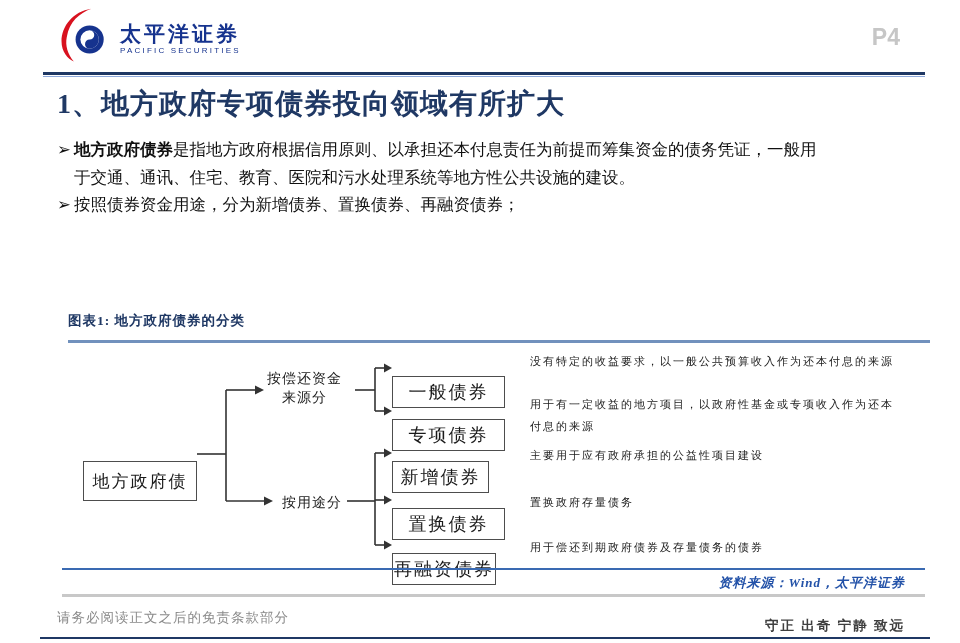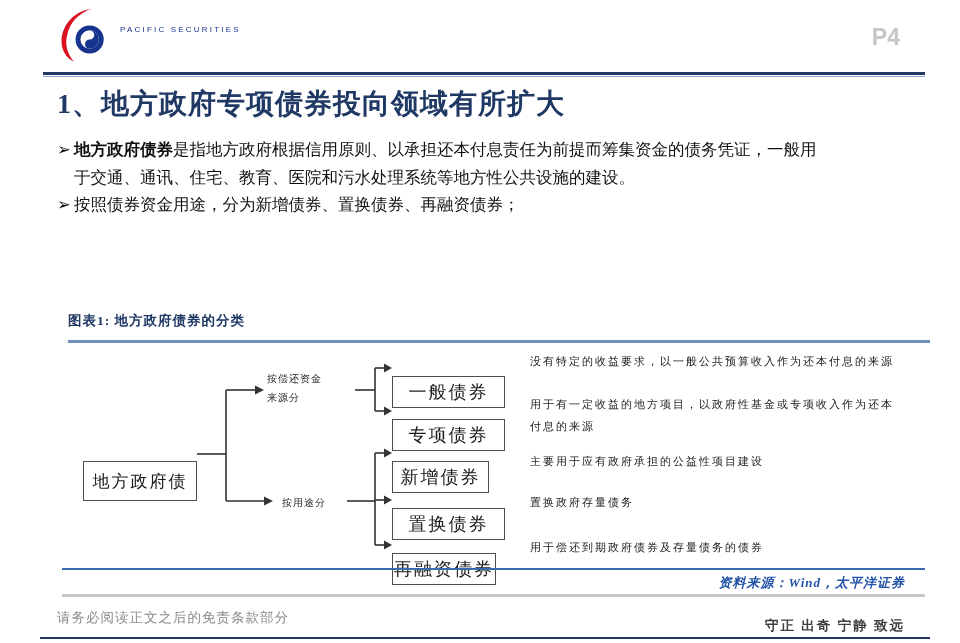--- a/index.html
+++ b/index.html
@@ -42,28 +42,28 @@
   .diagram svg{position:absolute;left:0;top:0;}
   .dbox{position:absolute;box-sizing:border-box;border:1.5px solid #4d4d4d;background:#ffffff;
         display:flex;align-items:center;justify-content:center;font-size:18px;color:#1a1a1a;
         letter-spacing:2px;white-space:nowrap;margin-top:24px;}
   .root-box{left:26px;top:89px;width:114px;height:40px;font-size:17px;}
   .node1{left:335px;top:4px;width:113px;height:32px;}
   .node2{left:335px;top:47px;width:113px;height:32px;}
   .node3{left:335px;top:89px;width:97px;height:32px;}
   .node4{left:335px;top:136px;width:113px;height:32px;}
   .node5{left:335px;top:181px;width:104px;height:32px;}
-  .crit{position:absolute;font-size:10px;line-height:19px;color:#1a1a1a;letter-spacing:1px;}
+  .crit{position:absolute;font-size:14px;line-height:19px;color:#1a1a1a;letter-spacing:1px;text-align:center;}
   .crit1{left:210px;top:21px;}
   .crit2{left:225px;top:145px;}
   .desc{position:absolute;left:473px;width:372px;font-size:11px;line-height:22px;
         color:#1a1a1a;letter-spacing:2px;}
   .desc1{top:2px;}
   .desc2{top:45px;}
-  .desc3{top:102px;}
+  .desc3{top:96px;}
   .desc4{top:143px;}
   .desc5{top:188px;}
 
   .src-rule-blue{position:absolute;left:62px;width:863px;top:568px;height:2px;background:#3a6ab2;}
   .fig-source{position:absolute;right:55px;top:574px;font-size:13px;font-weight:bold;
               font-style:italic;color:#2352a8;letter-spacing:1px;}
   .src-rule-gray{position:absolute;left:62px;width:863px;top:594px;height:3px;background:#c8c8c8;}
 
   
   .footer-disclaimer{position:absolute;left:57px;top:609px;font-size:13.5px;color:#8a8a8a;
@@ -79,20 +79,21 @@
 
   <div class="logo">
     <svg width="58" height="58" viewBox="0 0 66 66">
       <path d="M38 2 C17 5 4 22 4 39 C4 51 11 59 18 62 C11 53 8 44 10 34 C13 17 24 7 38 2 Z" fill="#d8121f"></path>
       <circle cx="36" cy="37" r="16" fill="#16338e"></circle>
       <circle cx="36" cy="37" r="10.5" fill="#ffffff"></circle>
       <path d="M36 26.5 a10.5 10.5 0 0 1 0 21 a5.2 5.2 0 0 1 0 -10.5 a5.2 5.2 0 0 0 0 -10.5 Z" fill="#16338e"></path>
     </svg>
   </div>
   <div class="brand">
+    <div class="brand-cn">太平洋证券</div>
     <div class="brand-en">PACIFIC SECURITIES</div>
   </div>
   <div class="page-num">P4</div>
   <div class="header-rule">
     <div class="dark"></div>
       <div class="light"></div>
   </div>
 
   <div class="title">1、地方政府专项债券投向领域有所扩大</div>
 

